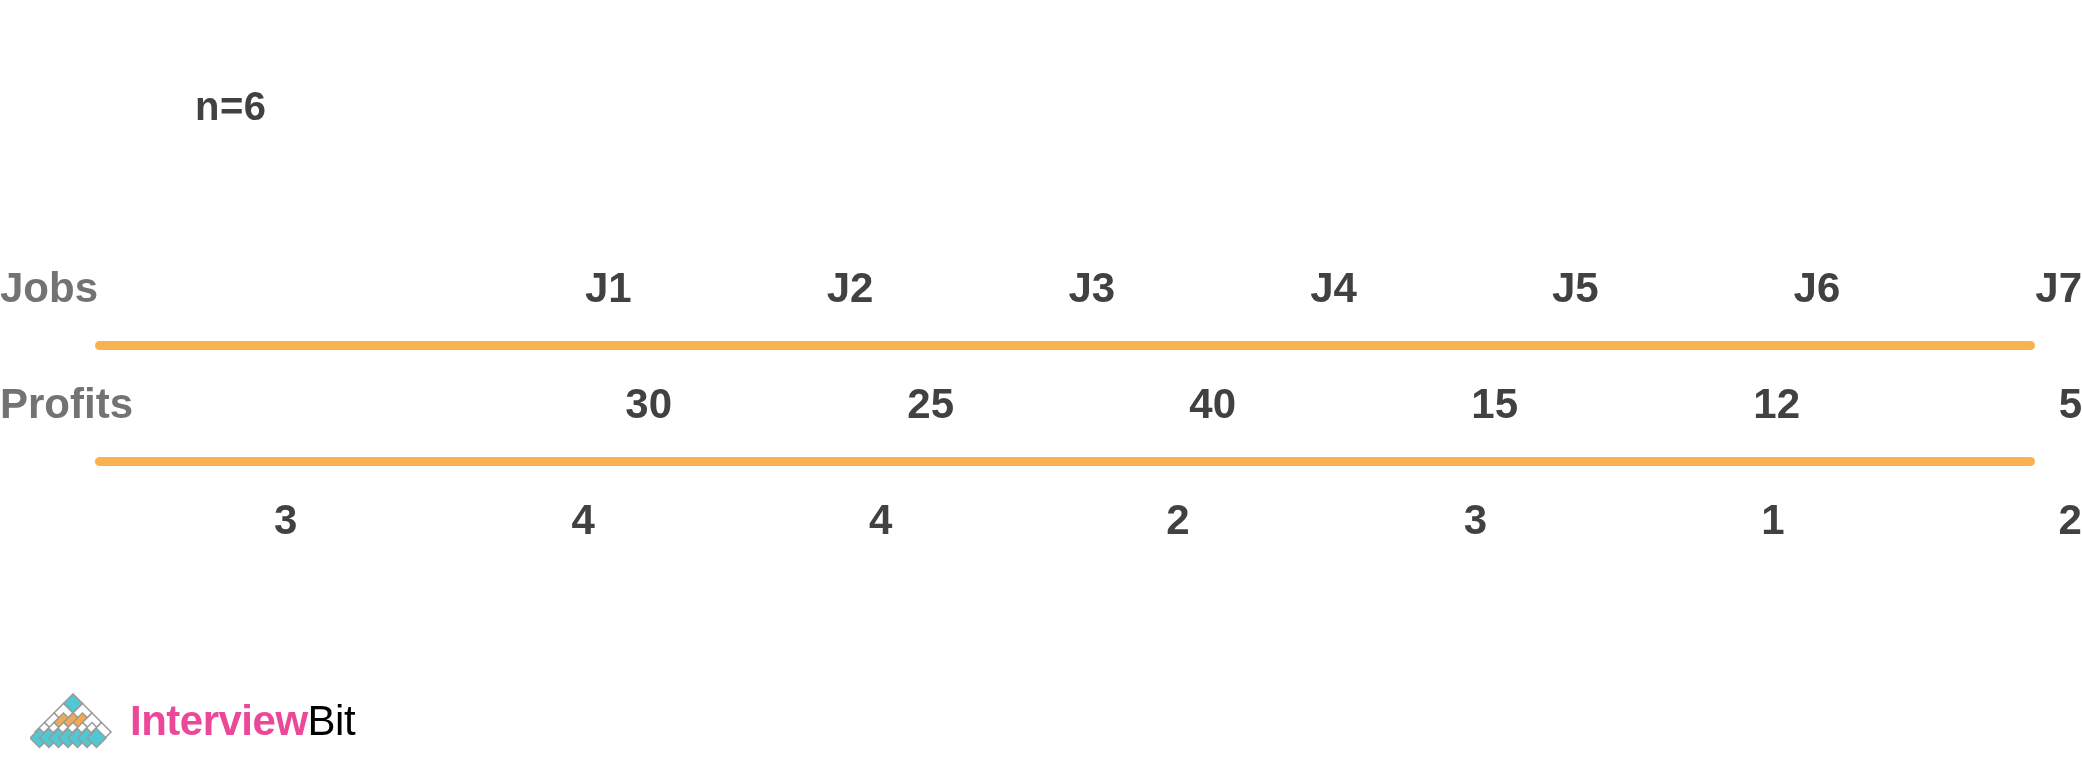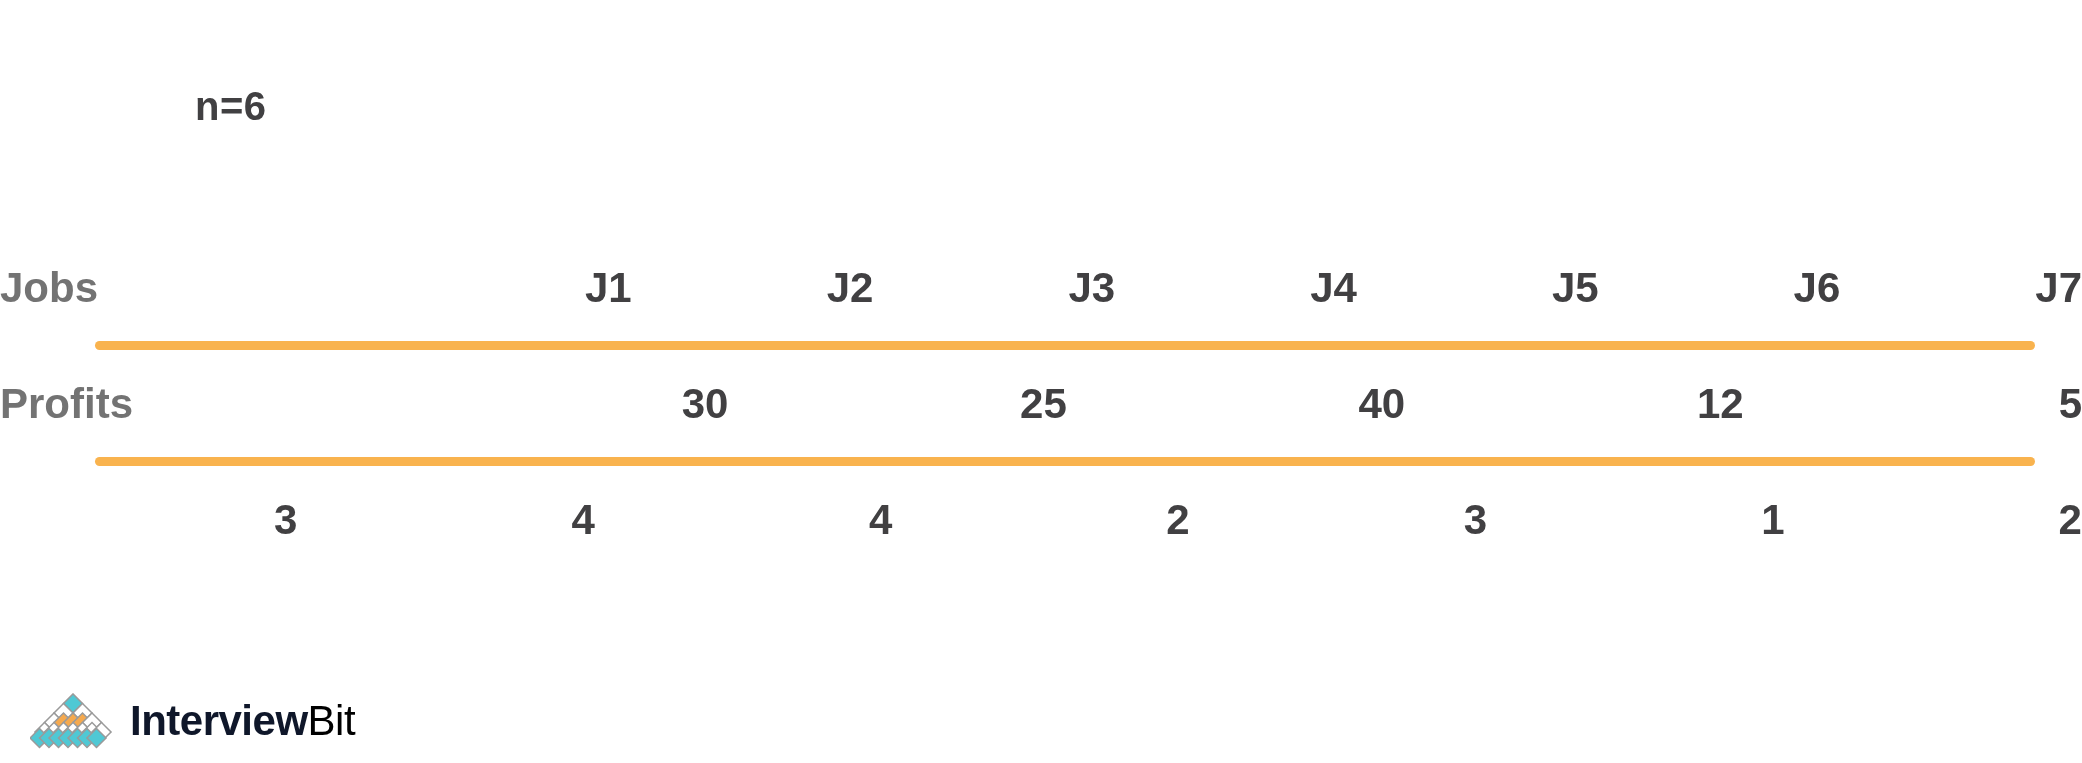--- a/index.html
+++ b/index.html
@@ -106,21 +106,21 @@
   }
   .logo-text {
     margin-left: 14px;
     font-size: 42px;
     line-height: 1;
     white-space: nowrap;
     letter-spacing: -0.5px;
   }
   .logo-text .lt-strong {
     font-weight: 700;
-    color: #0f172a;
+    color: #ec4899;
   }
   .logo-text .lt-light {
     font-weight: 400;
     color: #000000;
   }
 </style>
 </head>
 <body>
 
 <div id="page">
@@ -145,20 +145,21 @@
     <div class="divider-wrap">
       <div class="divider"></div>
     </div>
 
     <div class="row">
       <div class="row-label">Profits</div>
       <div class="cells">
         <div class="cell">30</div>
         <div class="cell">25</div>
         <div class="cell">40</div>
+        <div class="cell">15</div>
         <div class="cell">12</div>
         <div class="cell">5</div>
       </div>
     </div>
 
     <div class="divider-wrap">
       <div class="divider"></div>
     </div>
 
     <div class="row">

